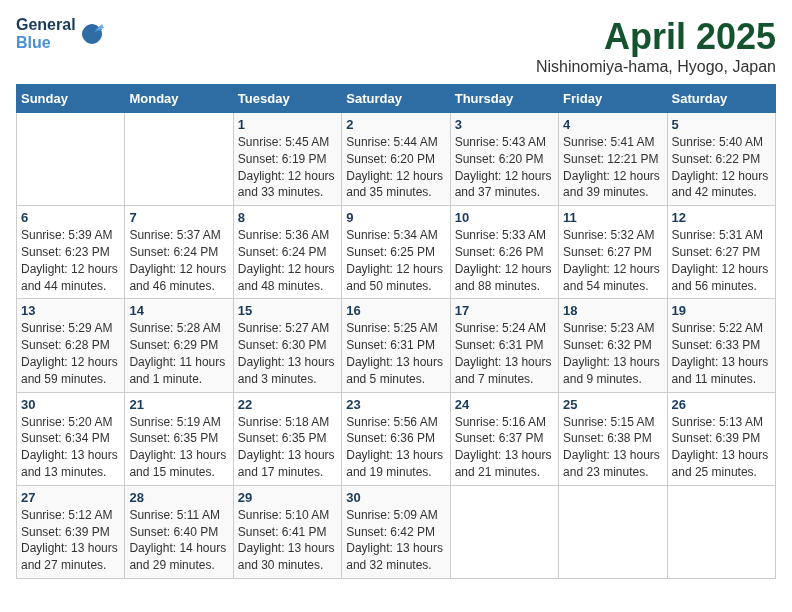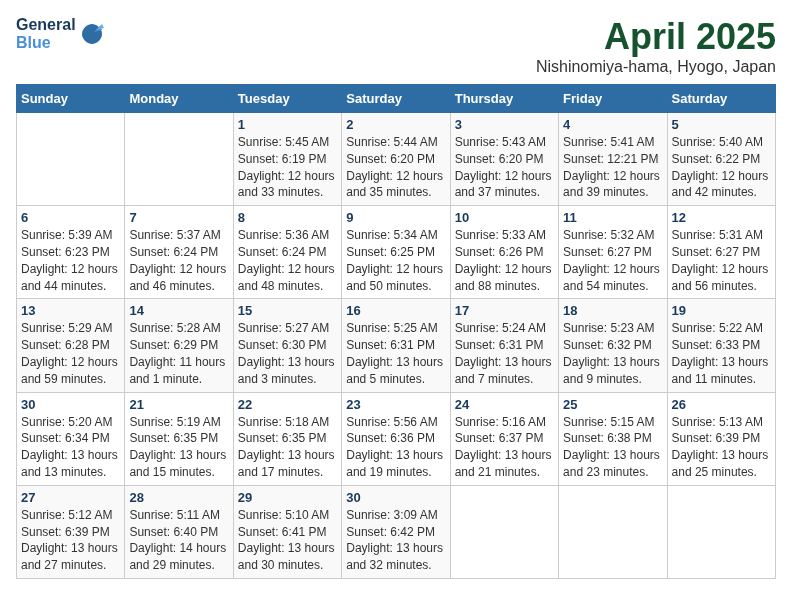--- a/index.html
+++ b/index.html
@@ -233,20 +233,20 @@
         <td>
           <span class="day-num">28</span>
           <div class="day-info"><span>Sunrise: 5:11 AM</span><br><span>Sunset: 6:40 PM</span><br><span>Daylight: 14 hours and 29 minutes.</span></div>
         </td>
         <td>
           <span class="day-num">29</span>
           <div class="day-info"><span>Sunrise: 5:10 AM</span><br><span>Sunset: 6:41 PM</span><br><span>Daylight: 13 hours and 30 minutes.</span></div>
         </td>
         <td>
           <span class="day-num">30</span>
-          <div class="day-info"><span>Sunrise: 3:09 AM</span><br><span>Sunset: 6:42 PM</span><br><span>Daylight: 13 hours and 32 minutes.</span></div>
+          <div class="day-info"><span>Sunrise: 5:09 AM</span><br><span>Sunset: 6:42 PM</span><br><span>Daylight: 13 hours and 32 minutes.</span></div>
         </td>
         <td class="empty-cell"></td>
         <td class="empty-cell"></td>
         <td class="empty-cell"></td>
       </tr>
     </tbody>
 </table>
 
 </body></html>

